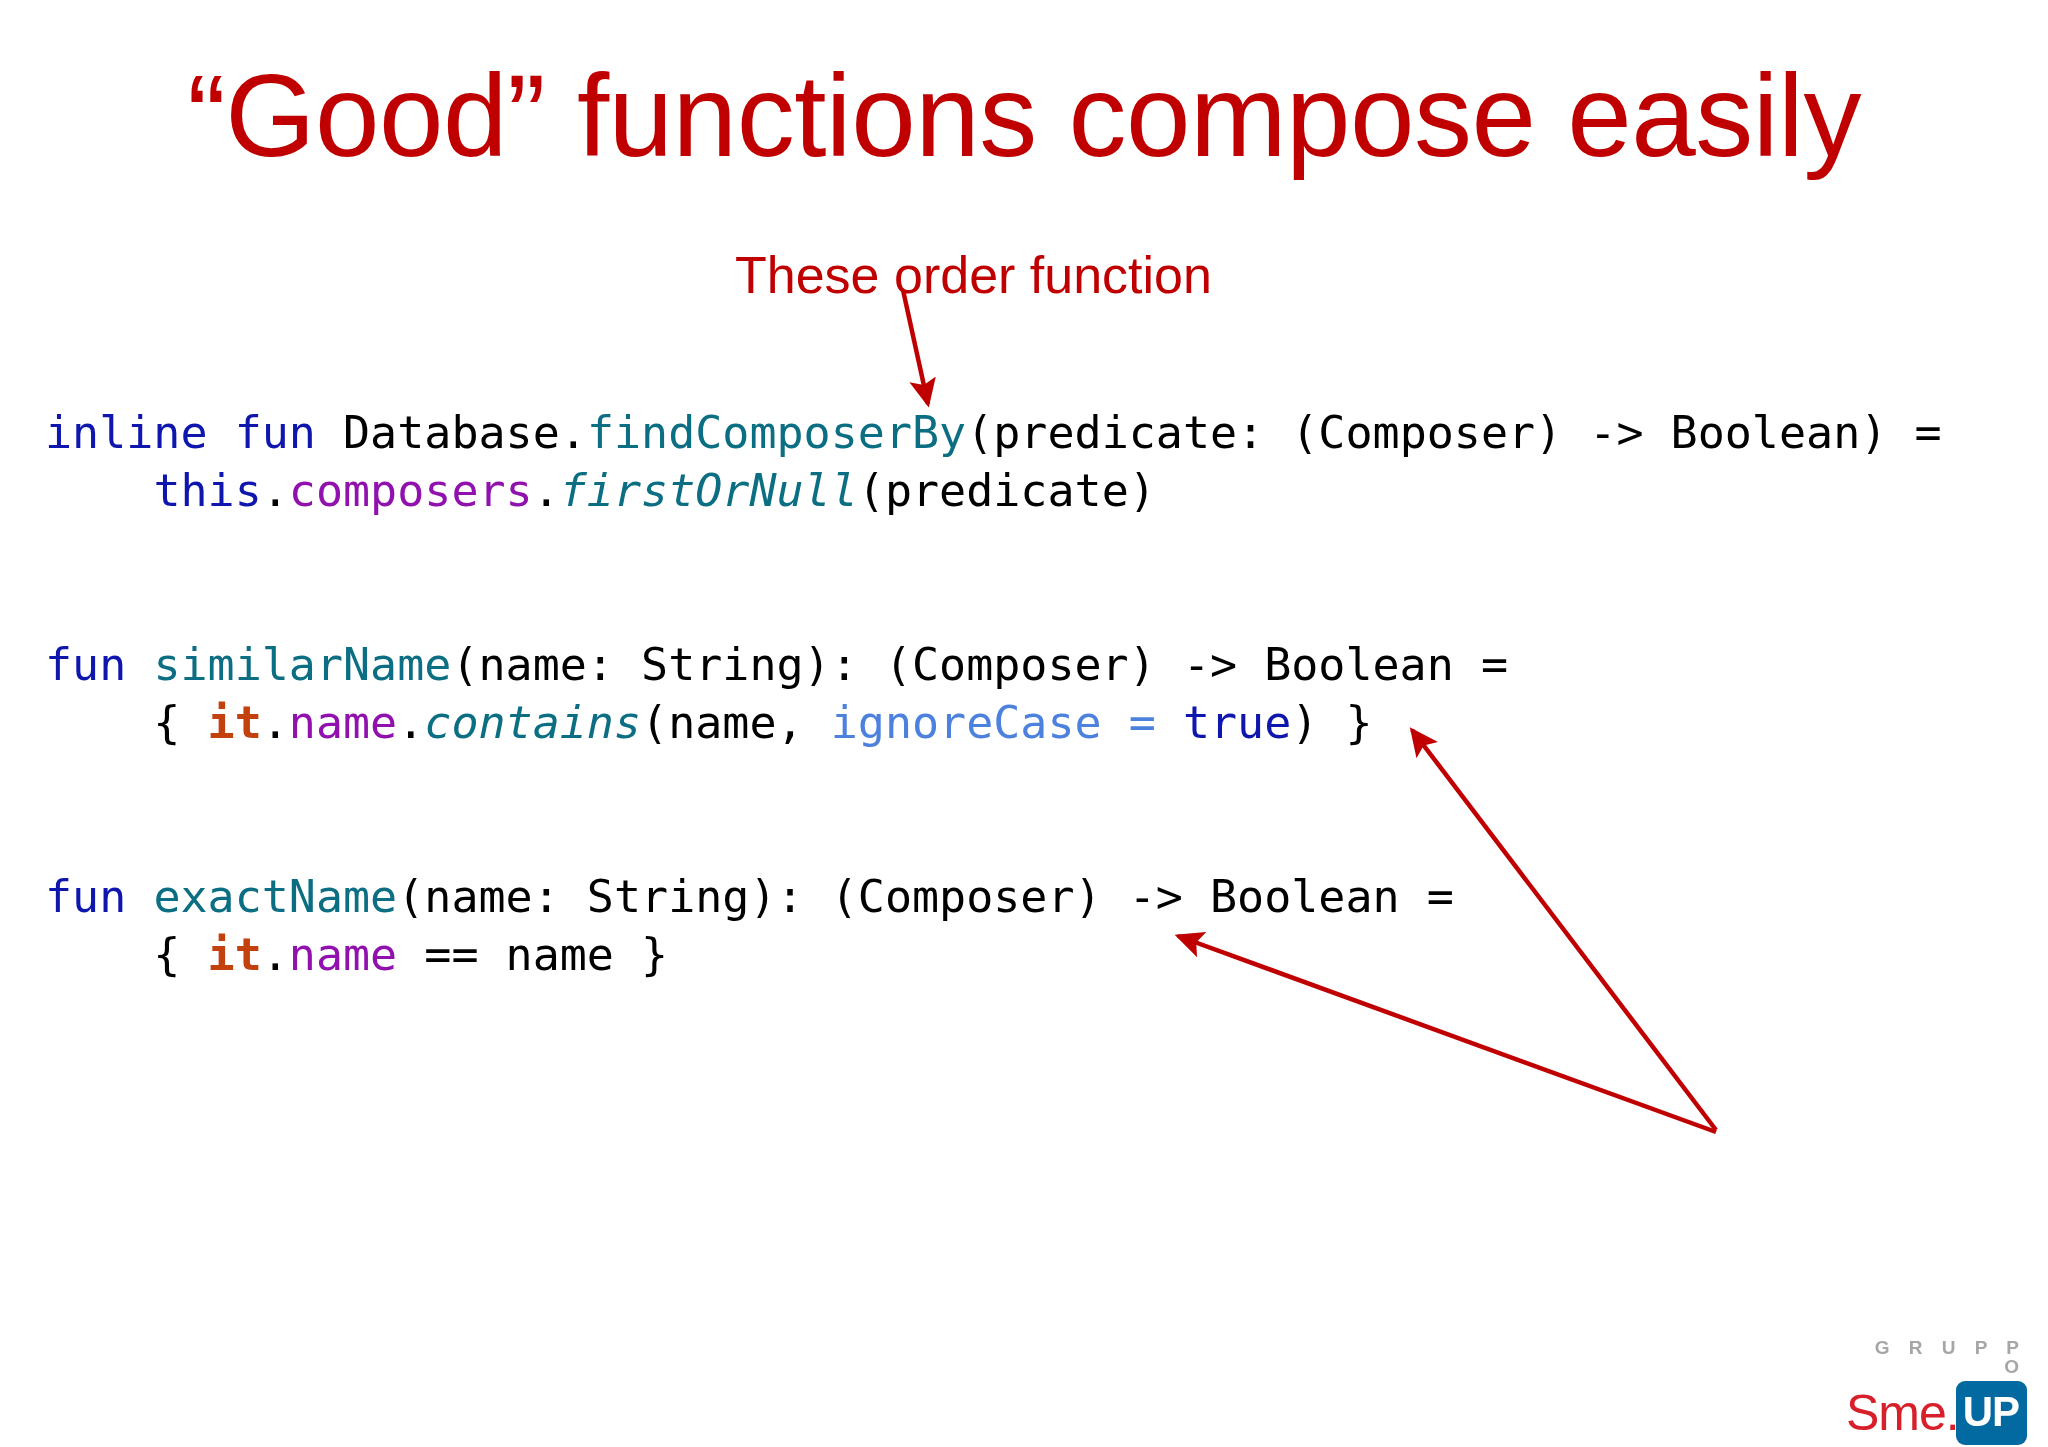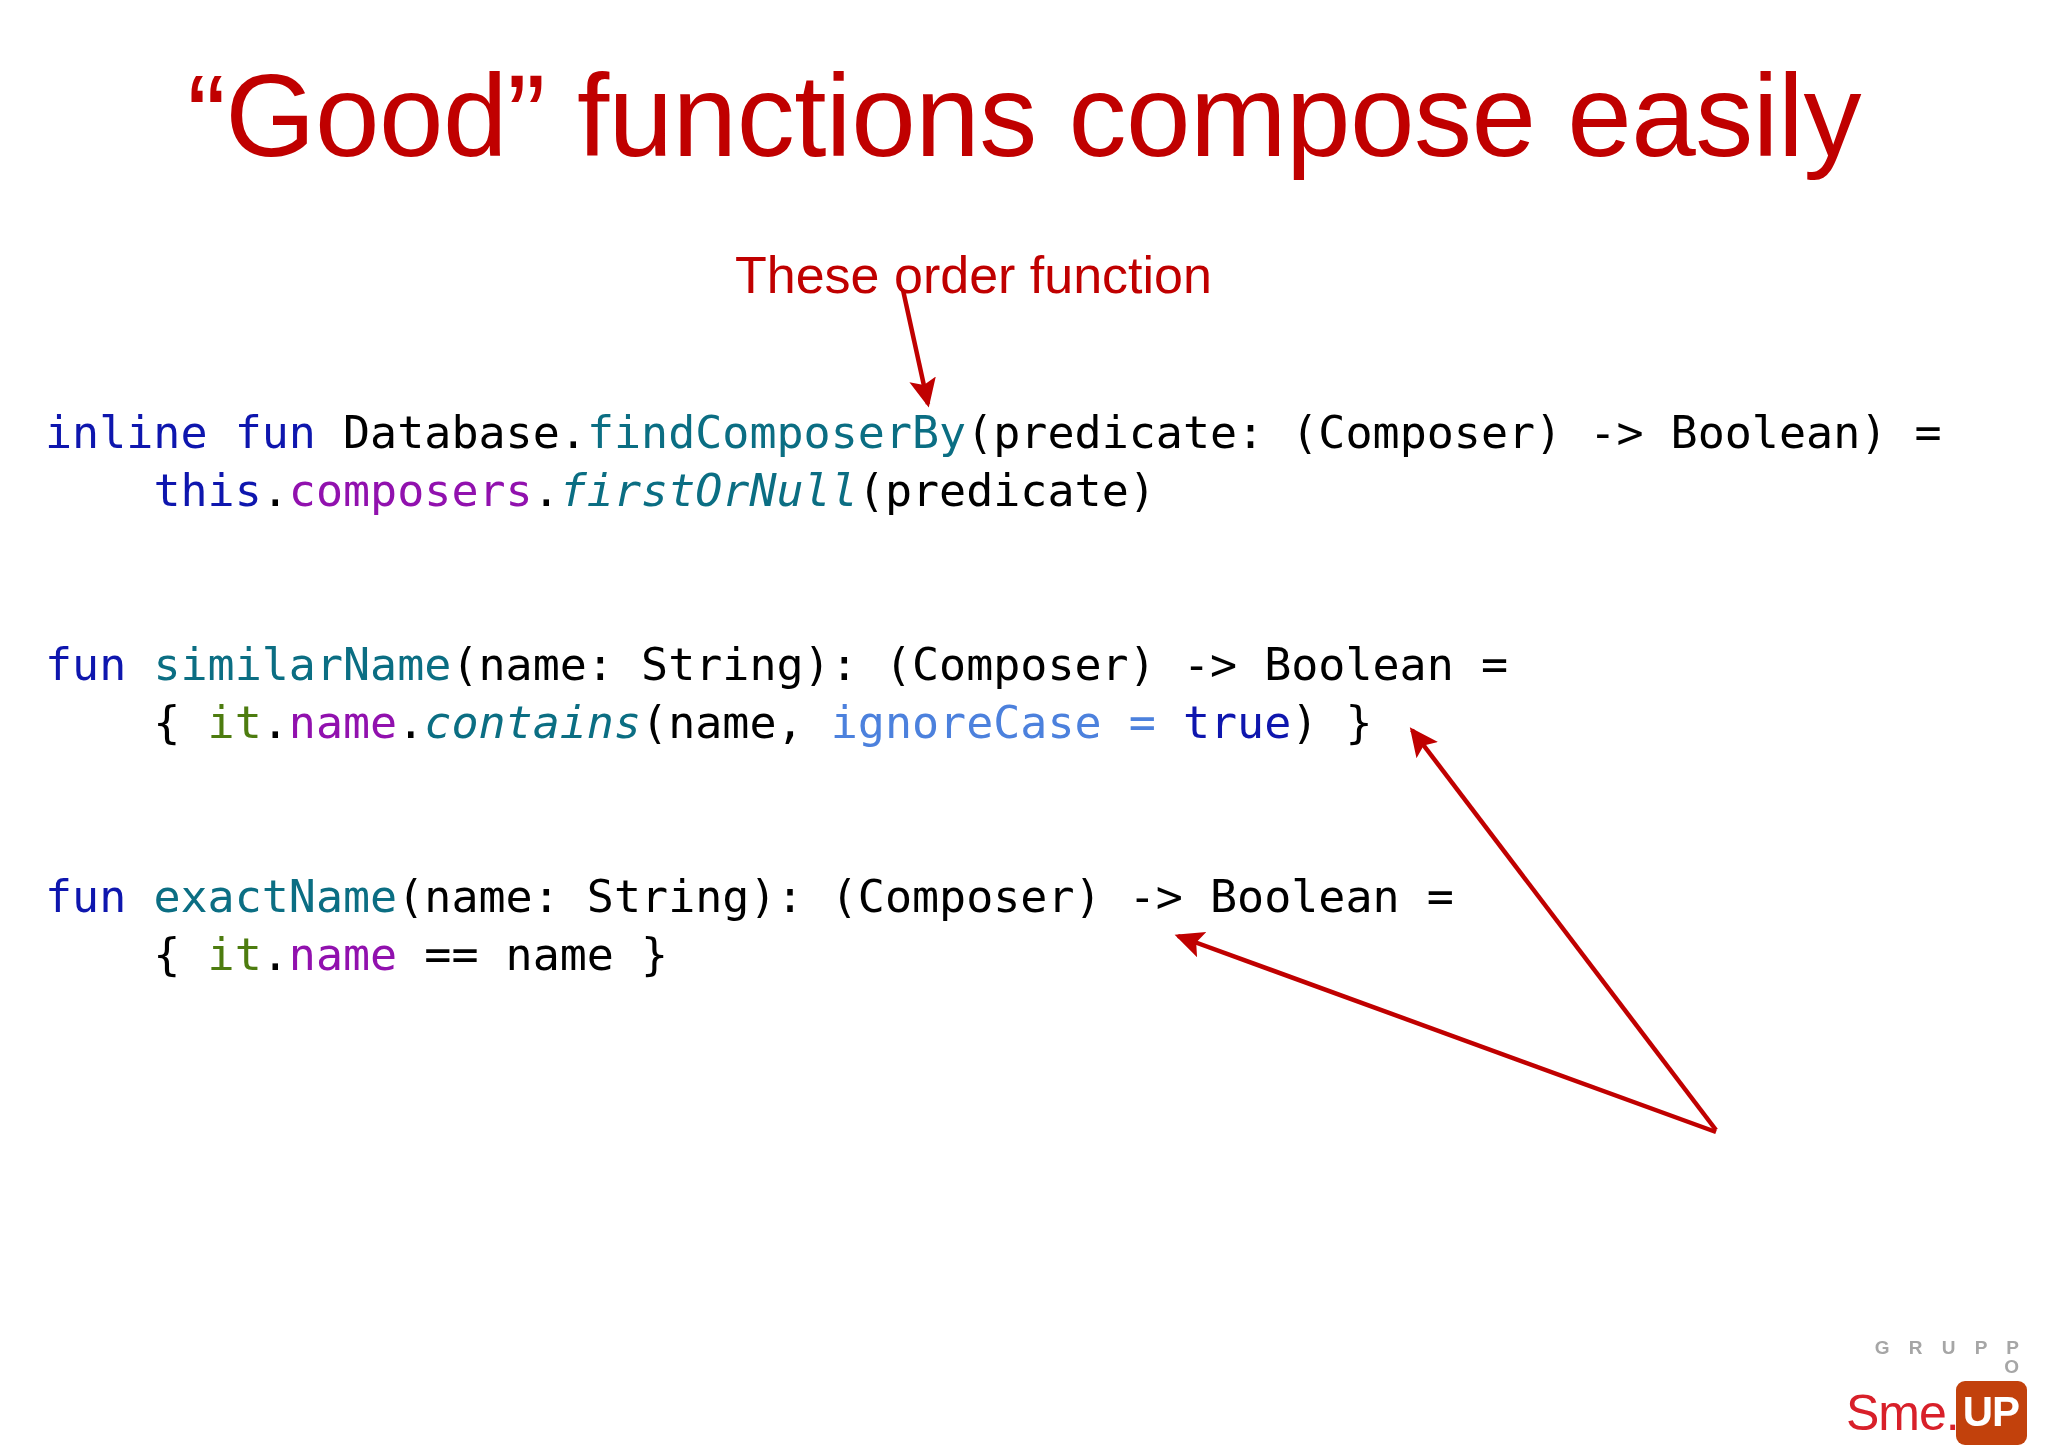--- a/index.html
+++ b/index.html
@@ -72,21 +72,21 @@
     height: 58px;
     white-space: pre;
   }
   .code-line.blank { height: 58px; }
 
   .tok-kw      { color: #0E16AE; }          
   .tok-fn      { color: #0B6E83; }          
   .tok-fn-it   { color: #0B6E83; font-style: italic; }  
   .tok-prop    { color: #9111AE; }          
   .tok-plain   { color: #000000; }
-  .tok-bold    { color: #4d7c0f; font-weight: normal; }
+  .tok-bold    { color: #c2410c; font-weight: bold; }
   .tok-named   { color: #4C81DD; }          
 
   
   .arrow-layer {
     position: absolute;
     left: 0;
     top: 0;
     width: 2048px;
     height: 1447px;
     pointer-events: none;
@@ -119,21 +119,21 @@
   }
   .logo-sme {
     font-family: "Liberation Sans", sans-serif;
     font-size: 50px;
     font-weight: normal;
     color: #D8202A;
     line-height: 1;
     letter-spacing: -1px;
   }
   .logo-up-box {
-    background: #c2410c;
+    background: #0369a1;
     border-radius: 9px;
     color: #ffffff;
     font-family: "Liberation Sans", sans-serif;
     font-size: 42px;
     font-weight: bold;
     line-height: 1;
     padding: 10px 8px 12px 7px;
     margin-left: -3px;
     letter-spacing: -1px;
   }

